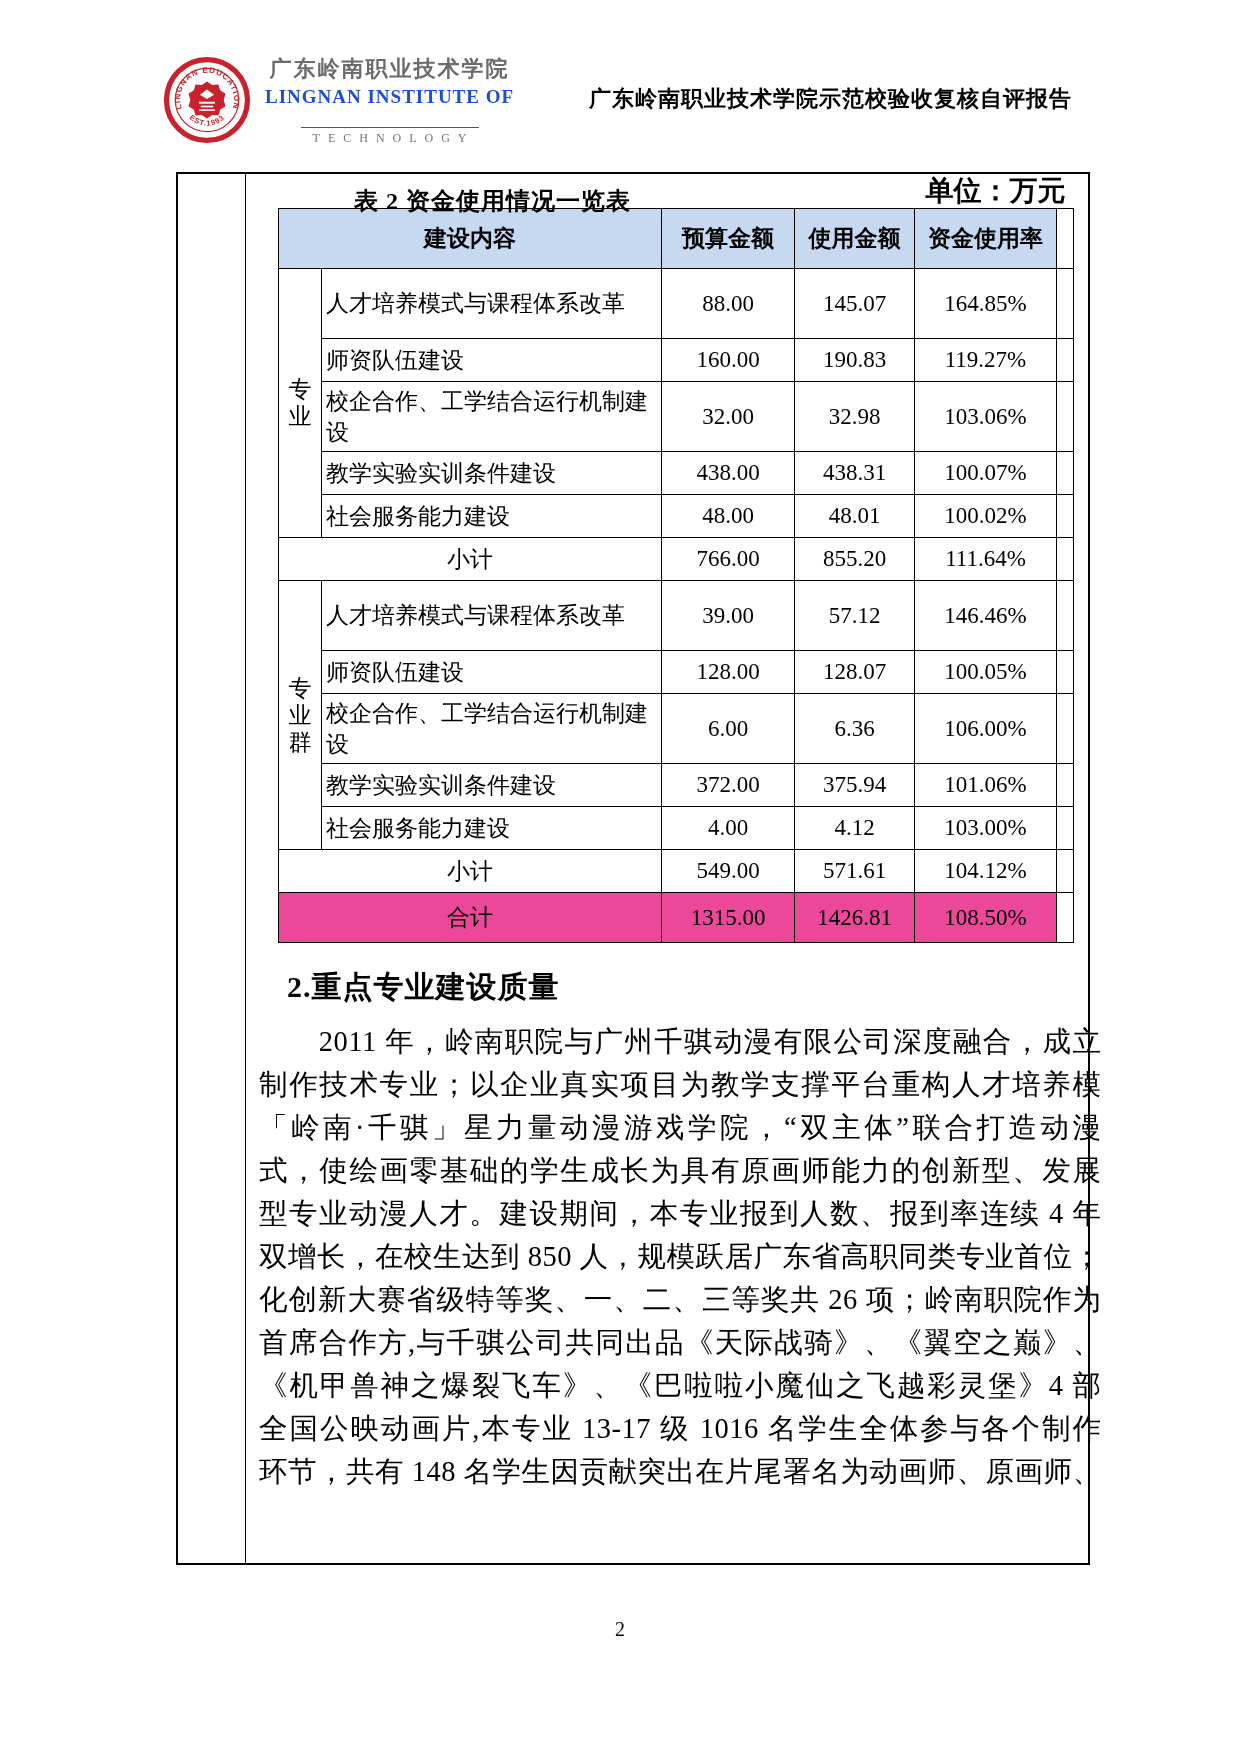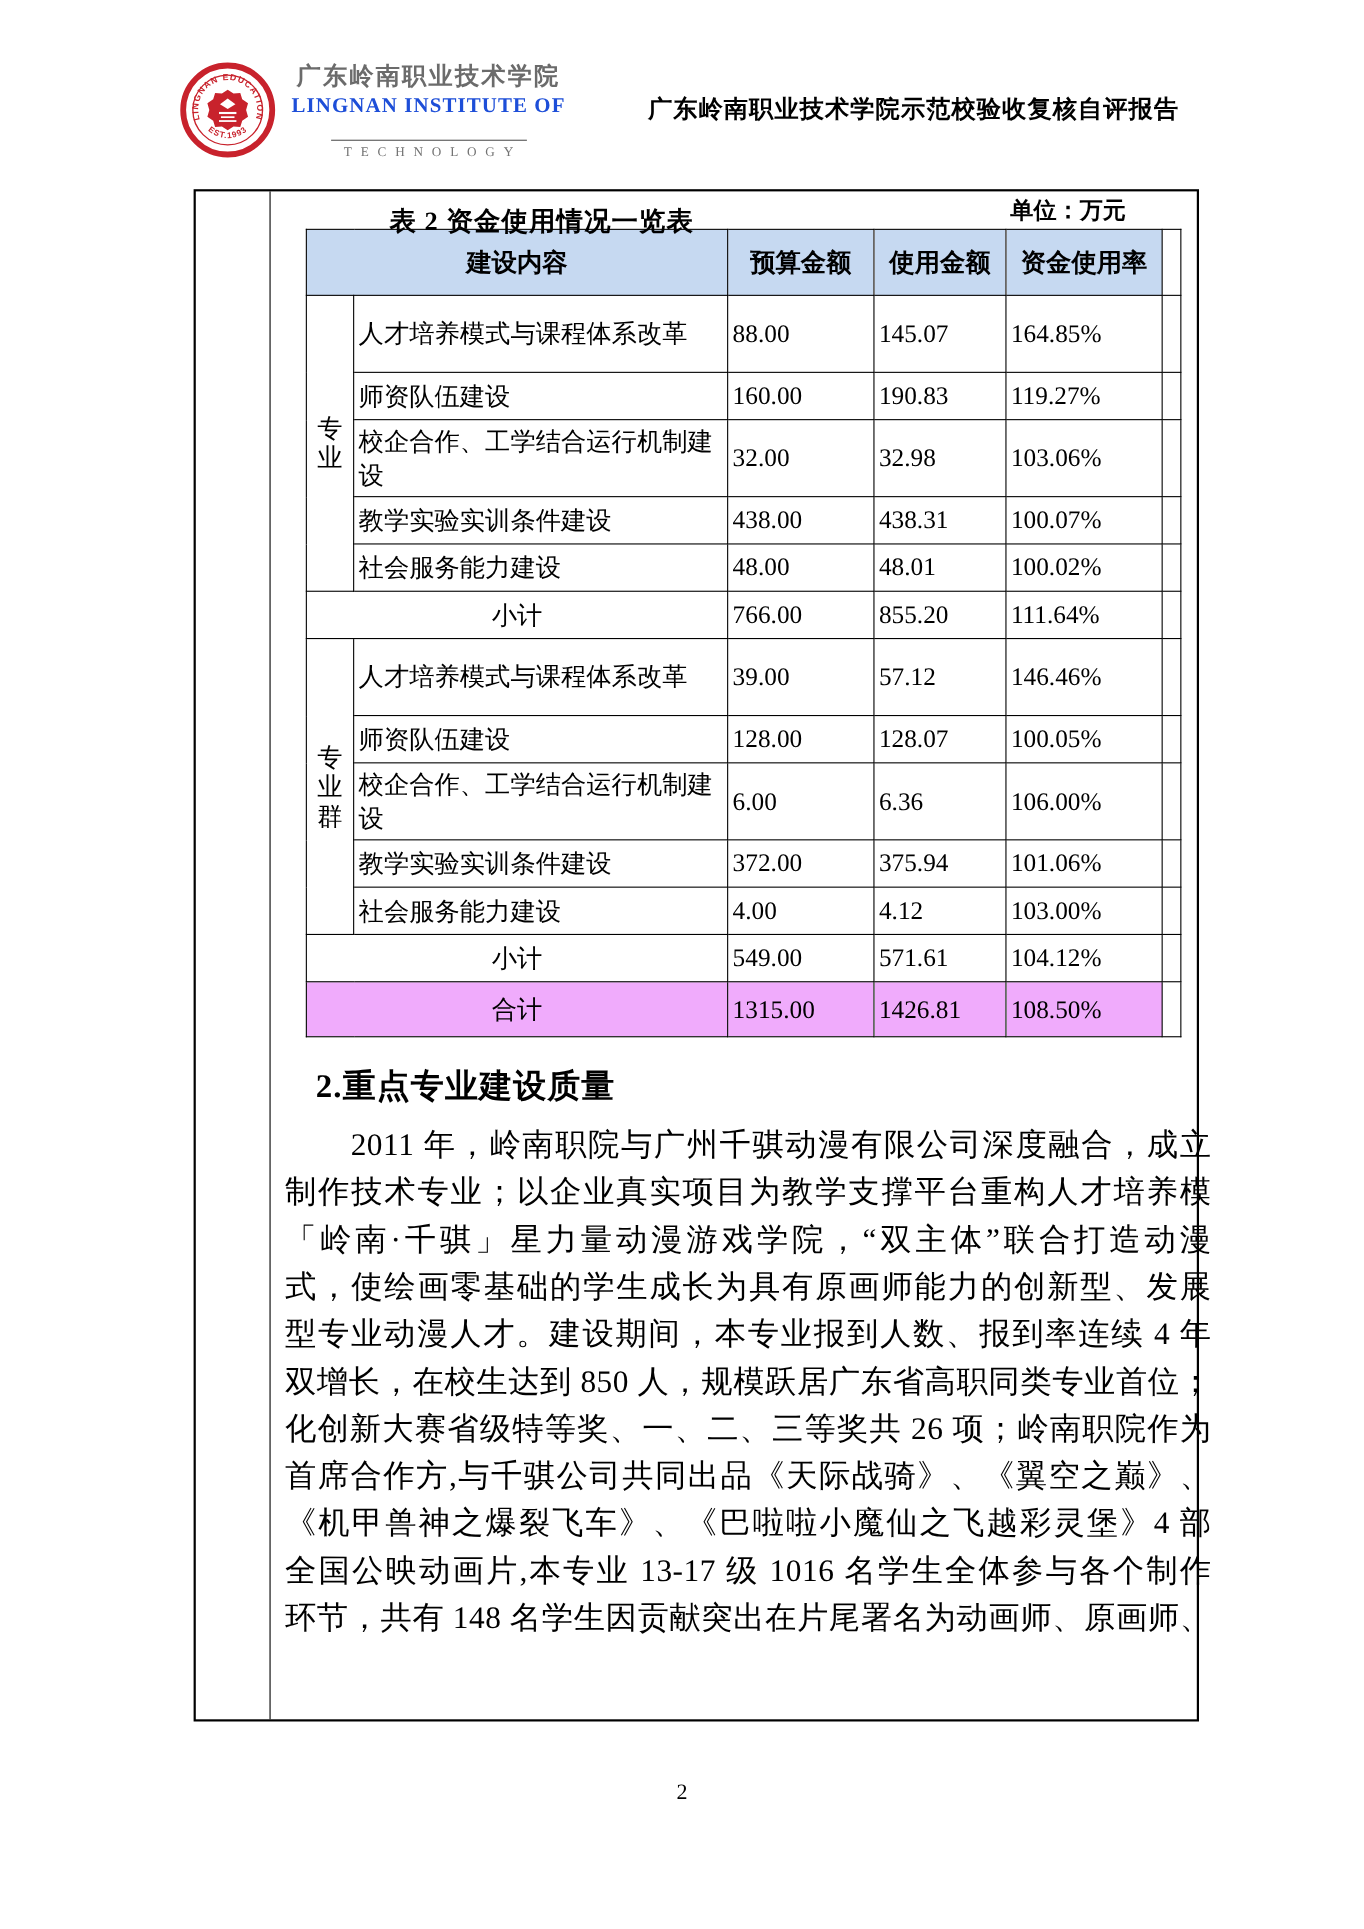--- a/index.html
+++ b/index.html
@@ -22,39 +22,39 @@
   
   .content-box{
     position:absolute;left:176px;top:172px;width:914px;height:1393px;
     border:2px solid #000;box-sizing:border-box;display:flex;
   }
   .side-rail{width:67px;flex:0 0 auto;border-right:1.5px solid #000;}
   .main-col{flex:1;padding:0 14px 0 13px;box-sizing:border-box;}
   
   .cap-row{display:flex;justify-content:space-between;align-items:center;height:34px;}
   .cap{font-size:24px;font-weight:bold;margin-left:95px;letter-spacing:1px;margin-top:20px;}
-  .unit{font-size:21px;font-weight:bold;margin-right:78px;}
+  .unit{font-size:28px;font-weight:bold;margin-right:36px;}
   
   table.fund{border-collapse:collapse;table-layout:fixed;margin-left:19px;width:795px;}
   table.fund td,table.fund th{
     border:1.5px solid #000;padding:0 4px;box-sizing:border-box;
     font-size:23px;font-weight:normal;vertical-align:middle;overflow:hidden;
   }
   table.fund th{background:#C6D9F1;font-weight:bold;text-align:center;line-height:29px;}
   td.grp{width:43px;text-align:center;line-height:27px;word-break:break-all;padding:0 9px;}
   td.cnt{text-align:left;padding-left:9px;line-height:31px;}
-  td.num{font-size:22px;}
+  td.num{text-align:center;font-size:22px;}
   tr.h-head{height:60px;}
   tr.h-s{height:43px;}
   tr.h-d{height:70px;}
   tr.h-sub{height:43px;}
   tr.h-tot{height:50px;}
   td.sublabel{text-align:center;}
   td.bold{font-weight:bold;}
-  tr.total-row td{background:#f0abfc;}
+  tr.total-row td{background:#ec4899;}
   td.ghost{border:none;background:#fff;}
   tr.total-row td.ghost, td.ghost.boxed{border:1.5px solid #000;background:#fff;}
   
   .sec-heading{margin:24px 0 0 28px;font-size:30px;font-weight:bold;letter-spacing:1px;}
   .para{margin-top:12px;}
   .para .pline{
     font-size:28.5px;line-height:43px;height:43px;white-space:nowrap;
     text-align:justify;text-align-last:justify;letter-spacing:0.5px;
   }
   

